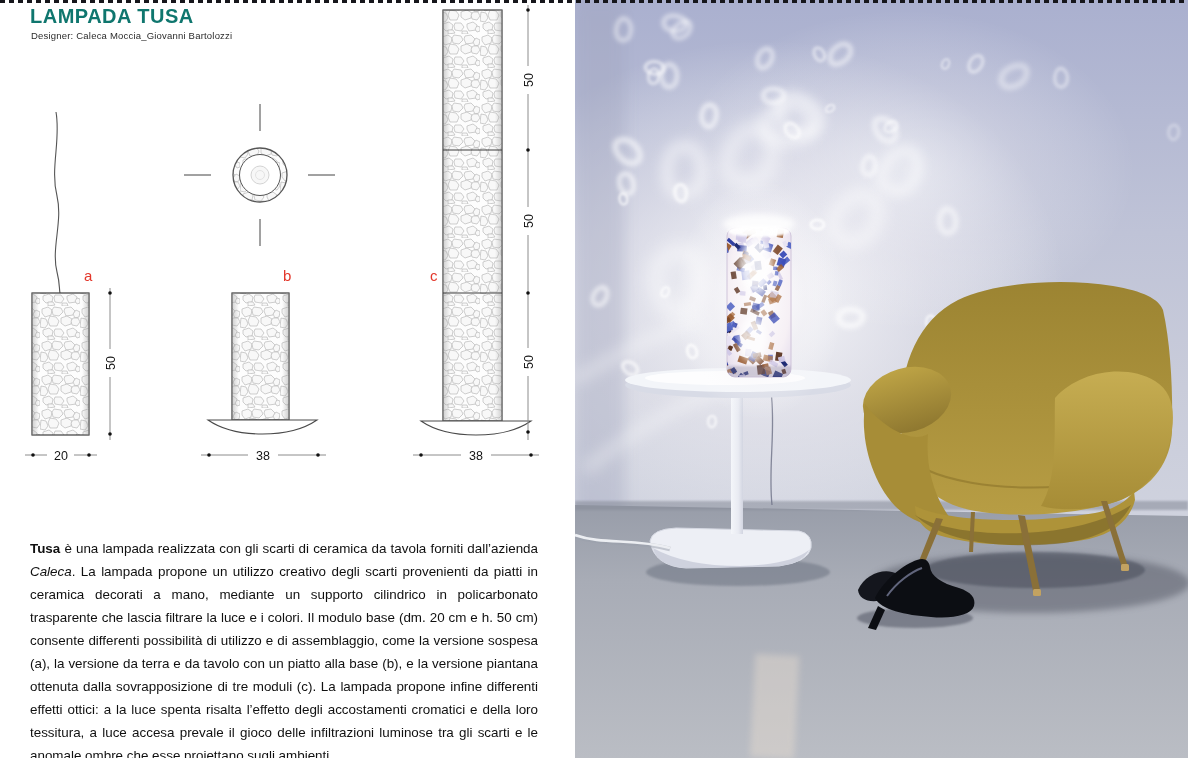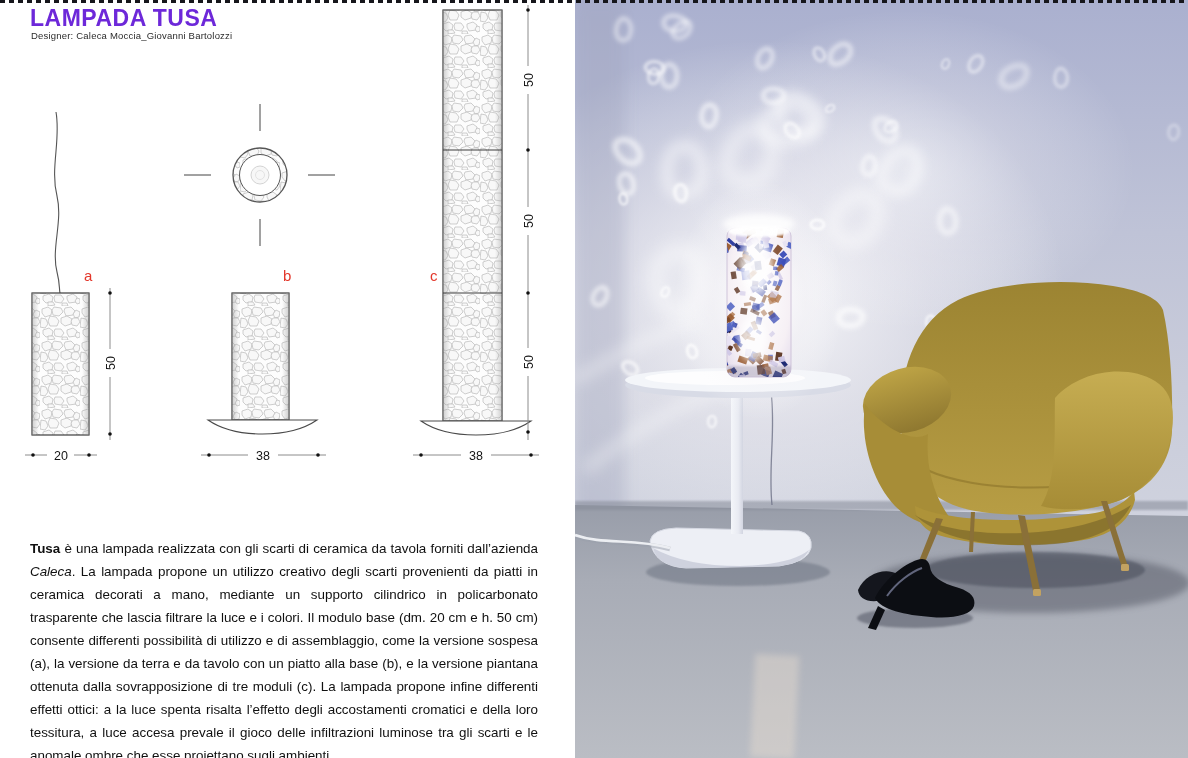--- a/index.html
+++ b/index.html
@@ -1,22 +1,22 @@
 <!DOCTYPE html>
 <html><head>
 <meta charset="utf-8">
 <style>
   html,body{margin:0;padding:0;background:#e8e8e8;}
   .stage{position:relative;width:1188px;height:758px;background:#ffffff;overflow:hidden;
          font-family:"Liberation Sans",sans-serif;}
   .perf{position:absolute;top:0;left:0;width:1188px;height:3px;z-index:60;
         background:repeating-linear-gradient(90deg,#16161b 0 5px,transparent 5px 9px);}
   .left-page{position:absolute;left:0;top:0;width:575px;height:758px;background:#fff;}
-  .page-title{position:absolute;left:30px;top:5px;margin:0;font-size:23px;font-weight:bold;
-              letter-spacing:.5px;color:#6d28d9;}
+  .page-title{position:absolute;left:30px;top:5px;margin:0;font-size:20px;font-weight:bold;
+              letter-spacing:.5px;color:#0f766e;}
   .designer{position:absolute;left:31px;top:30px;font-size:9.5px;color:#2b2b2b;letter-spacing:.2px;}
   .drawings{position:absolute;left:0;top:0;}
   svg text{font-family:"Liberation Sans",sans-serif;}
   .dim-text{font-size:12.5px;fill:#141414;}
   .red-letter{font-size:15px;fill:#e3362a;}
   .desc{position:absolute;left:30px;top:537px;width:508px;margin:0;font-size:13.4px;
         line-height:23px;text-align:justify;color:#101010;}
   .desc em{font-style:italic;}
   .photo{position:absolute;left:575px;top:0;width:613px;height:758px;overflow:hidden;}
 </style>

